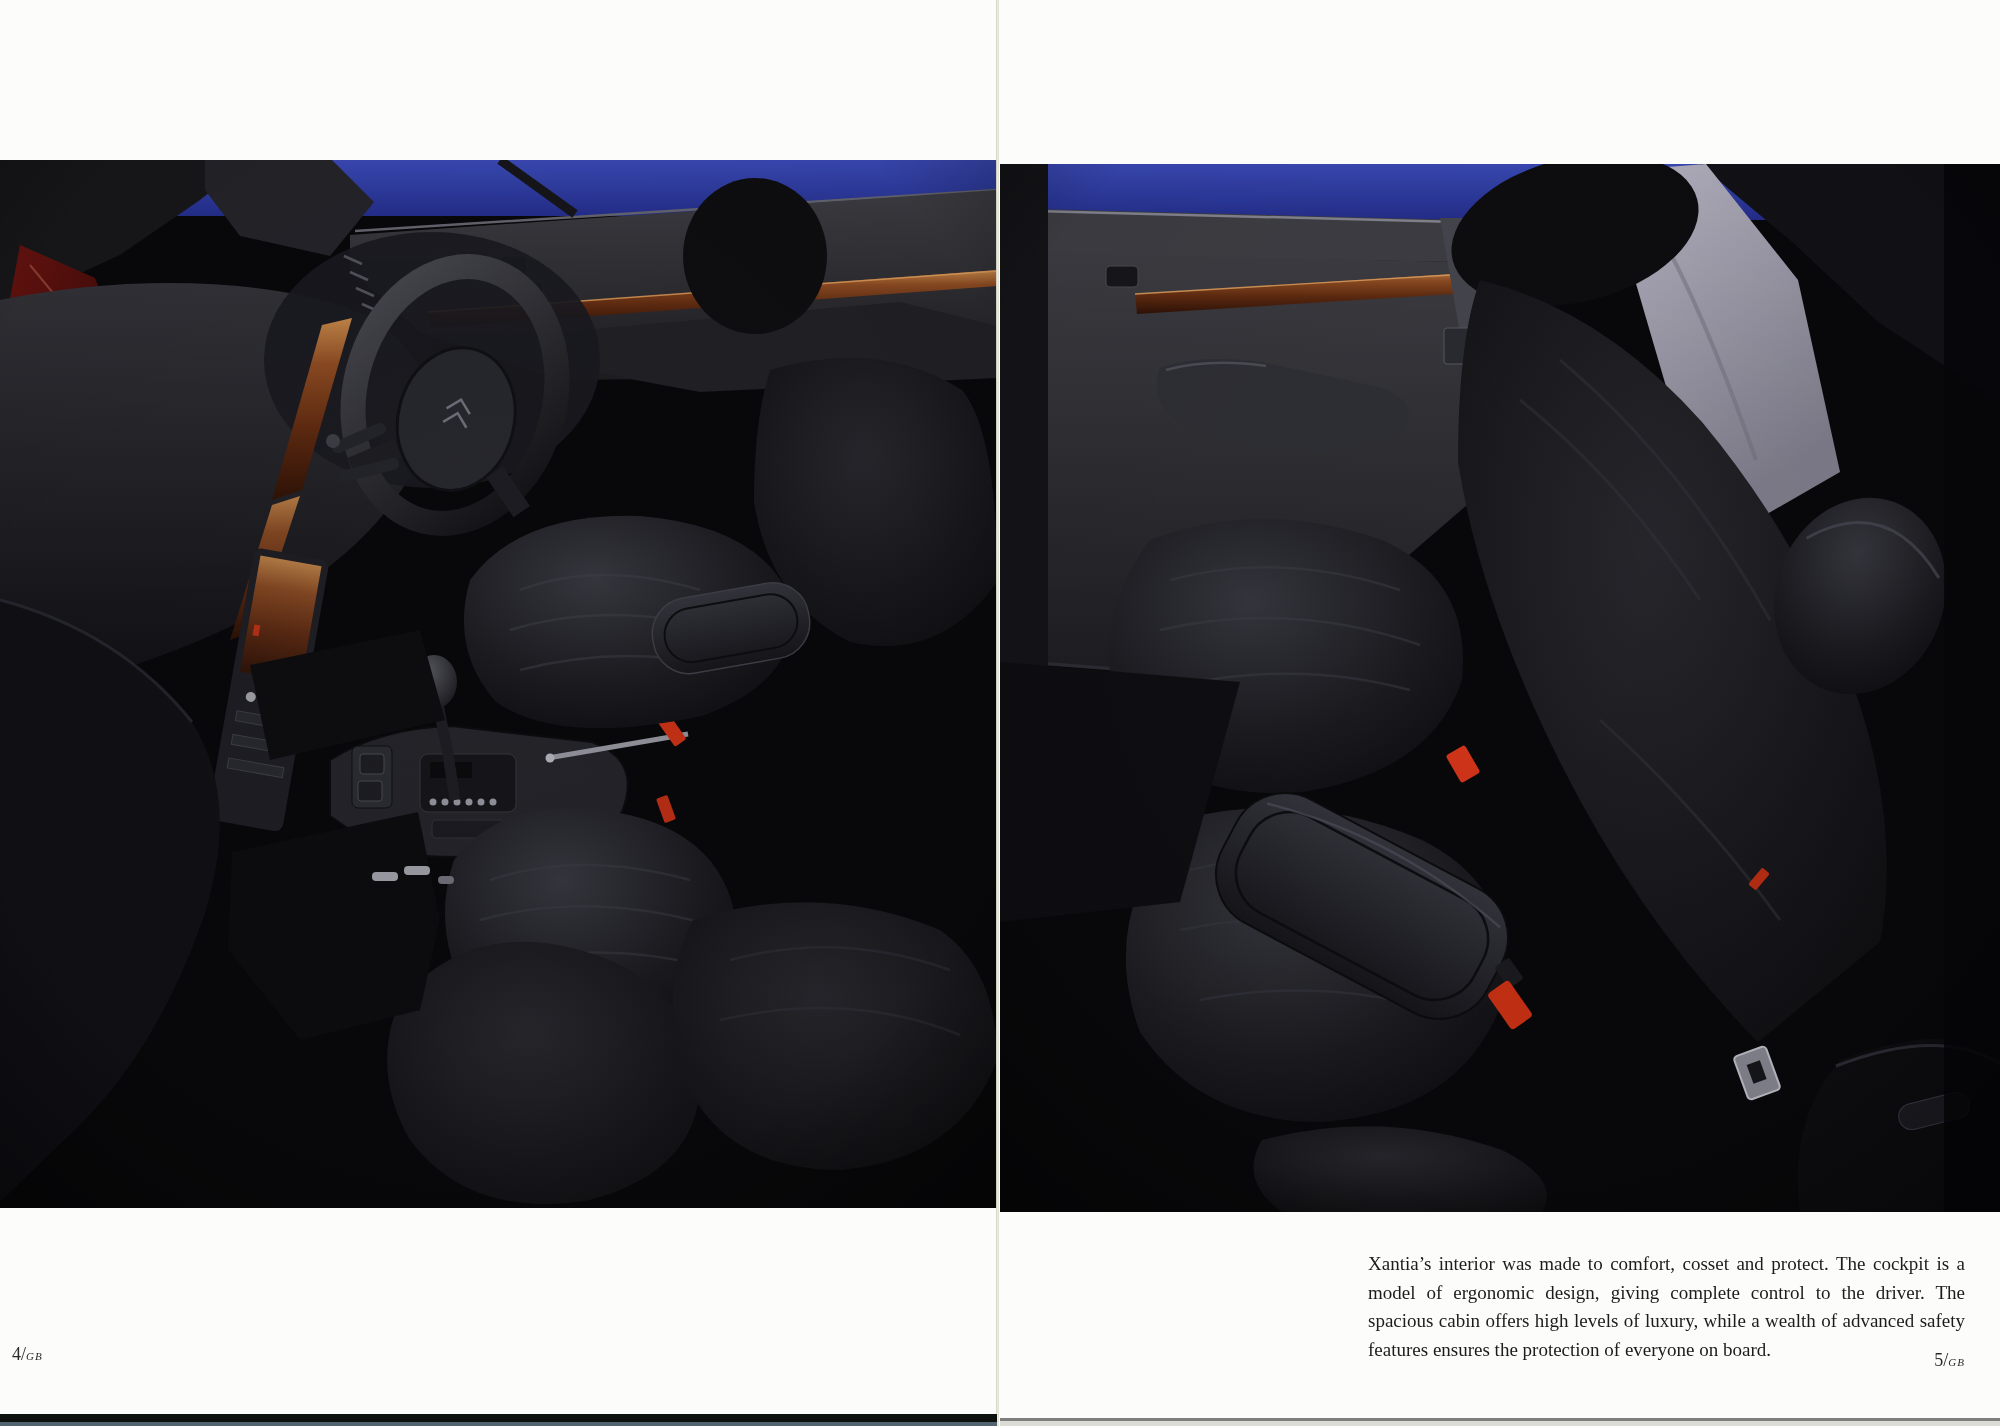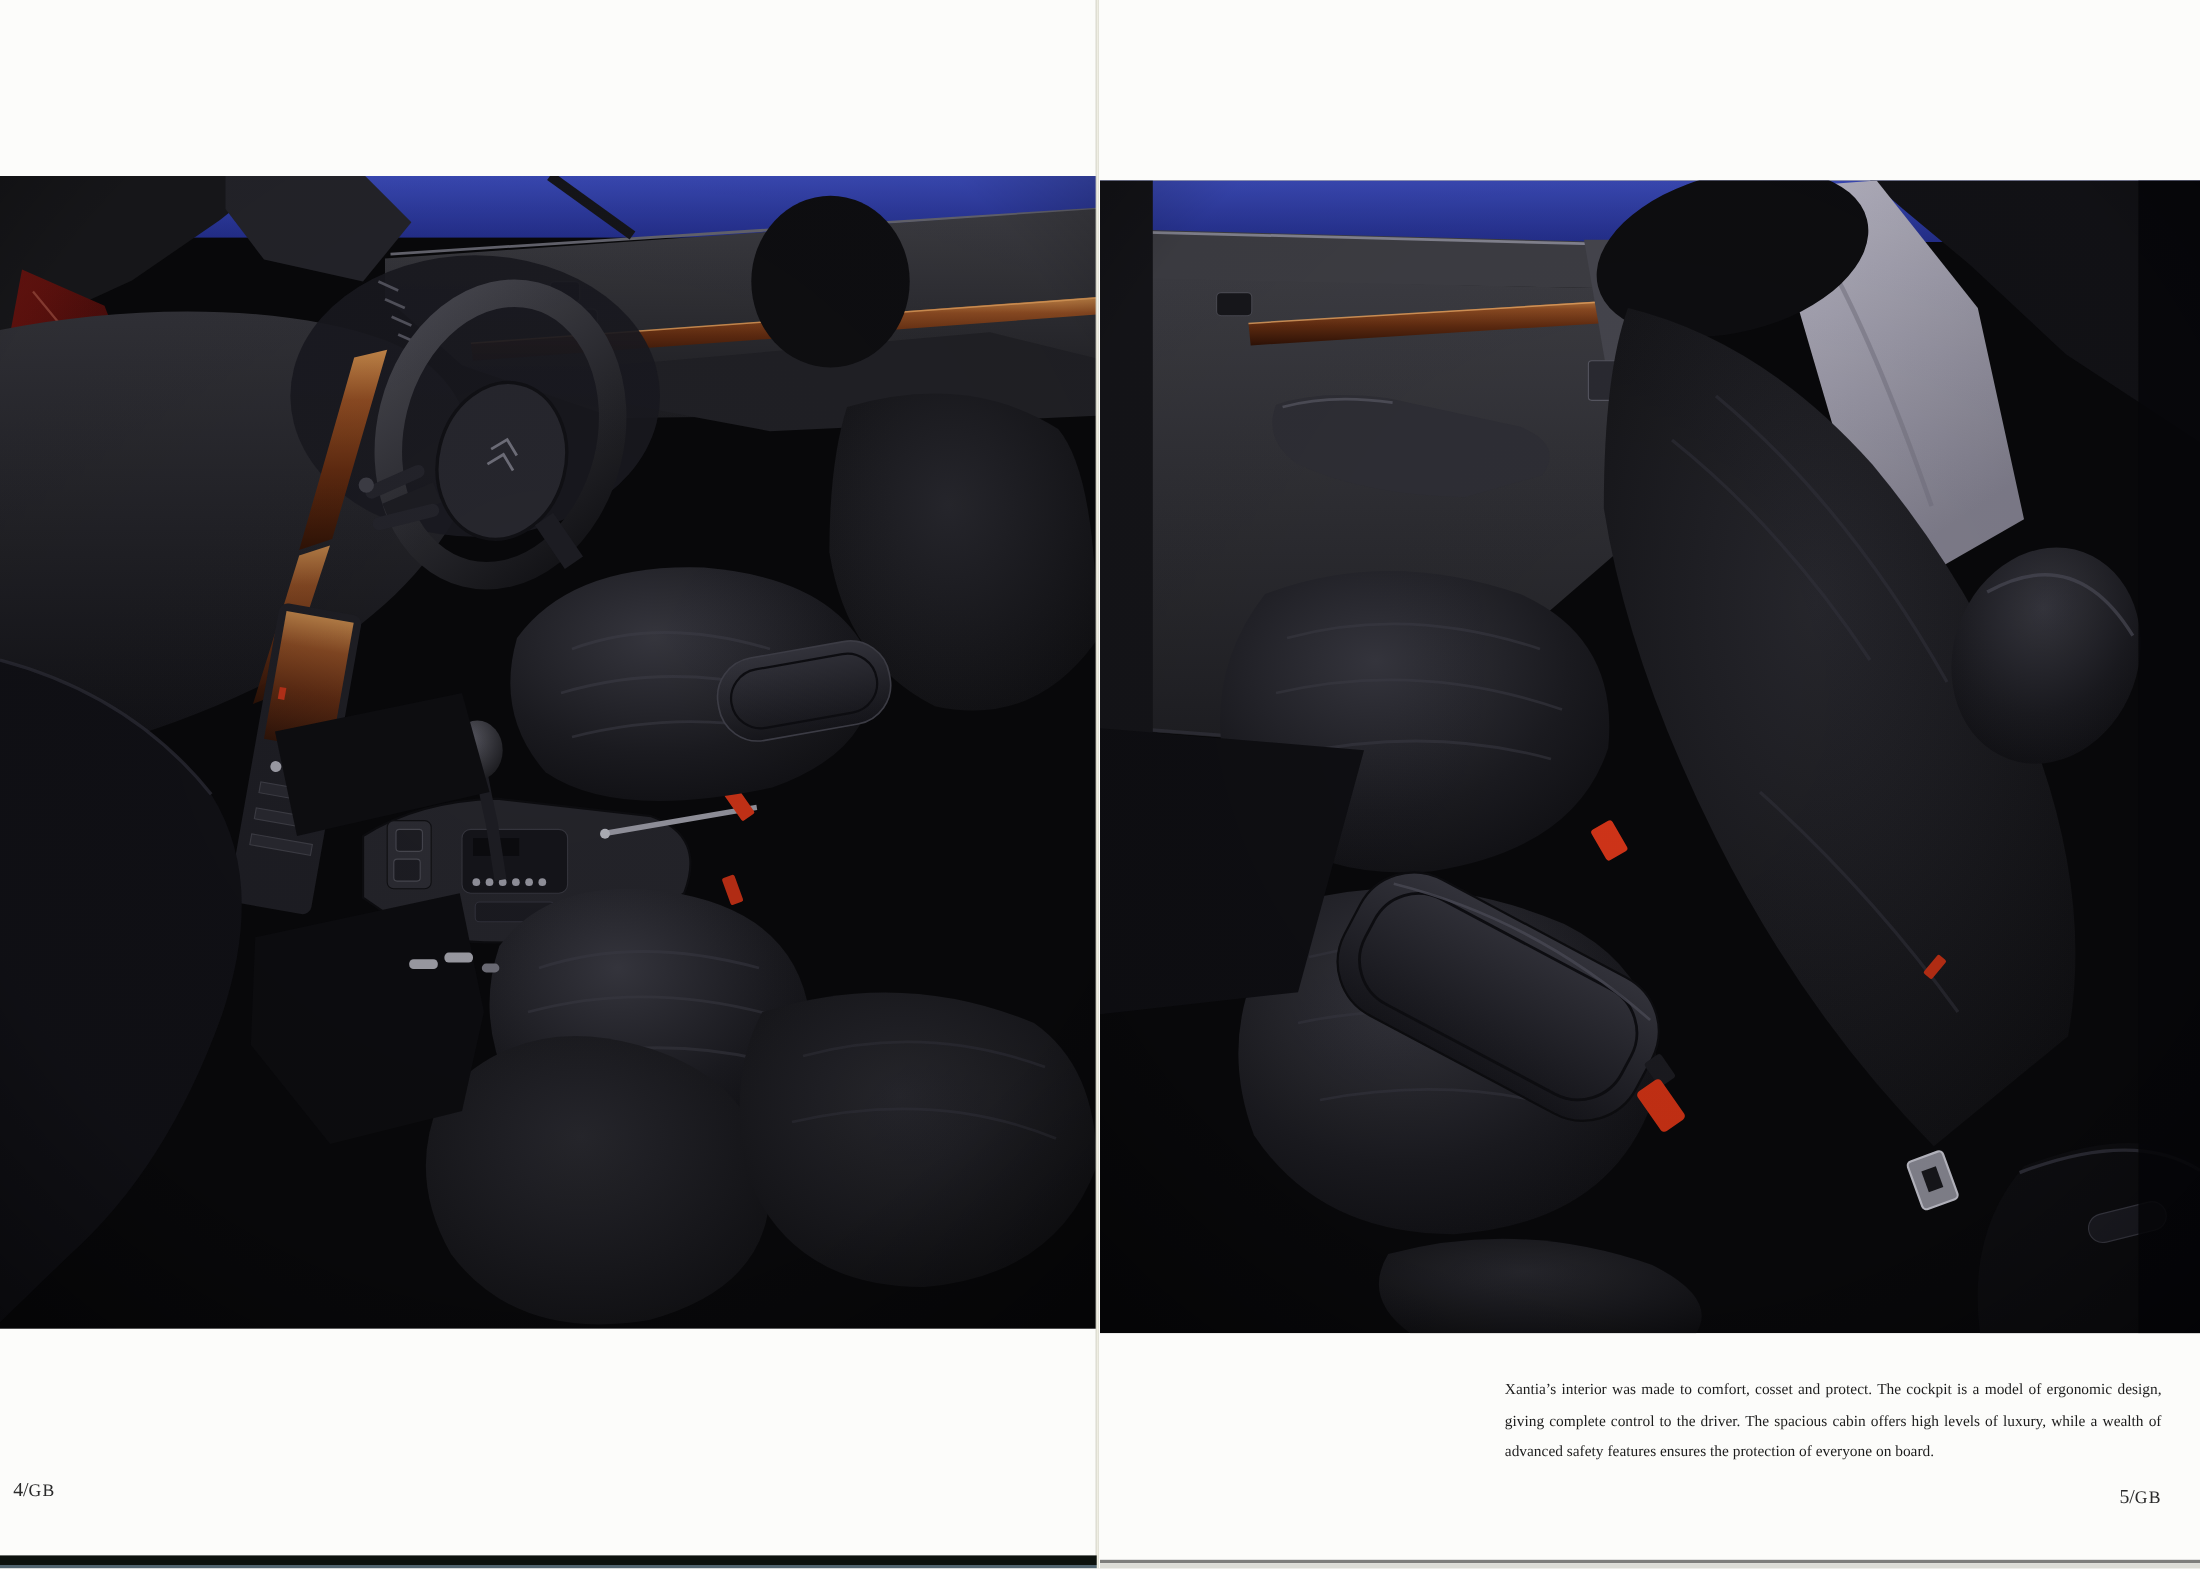--- a/index.html
+++ b/index.html
@@ -19,24 +19,24 @@
     position:absolute;left:0;top:160px;width:2000px;height:1052px;margin:0;
   }
   .photo svg{display:block;width:2000px;height:1052px;}
   .gutter{
     position:absolute;left:996px;top:0;width:3px;height:1426px;
     background:linear-gradient(90deg,#cfcec2,#efeee2 60%,#d8d7ca);
     opacity:.95;
   }
   .caption{
     position:absolute;left:1368px;top:1250px;width:597px;margin:0;
-    font-size:14px;line-height:28.6px;text-align:justify;color:#1c1c1c;
+    font-size:19px;line-height:28.6px;text-align:justify;color:#1c1c1c;
   }
   .pageno{position:absolute;font-size:18px;color:#2a2a2a;white-space:nowrap;}
-  .pageno .suffix{font-size:16px;letter-spacing:1px;}
+  .pageno .suffix{font-size:11px;letter-spacing:1px;font-style:italic;}
   .pageno-left{left:12px;top:1344px;}
   .pageno-right{left:1368px;top:1350px;width:597px;text-align:right;}
   .strip-left{
     position:absolute;left:0;top:1414px;width:997px;height:12px;
     background:linear-gradient(#0d120e 0,#0d120e 70%,#51646f 70%,#51646f 100%);
   }
   .strip-right{position:absolute;left:1000px;top:1418px;width:1000px;height:3px;background:#7e7e7c;}
   .strip-right-under{position:absolute;left:1000px;top:1421px;width:1000px;height:5px;background:#dcdcd6;}
 </style>
 </head>

